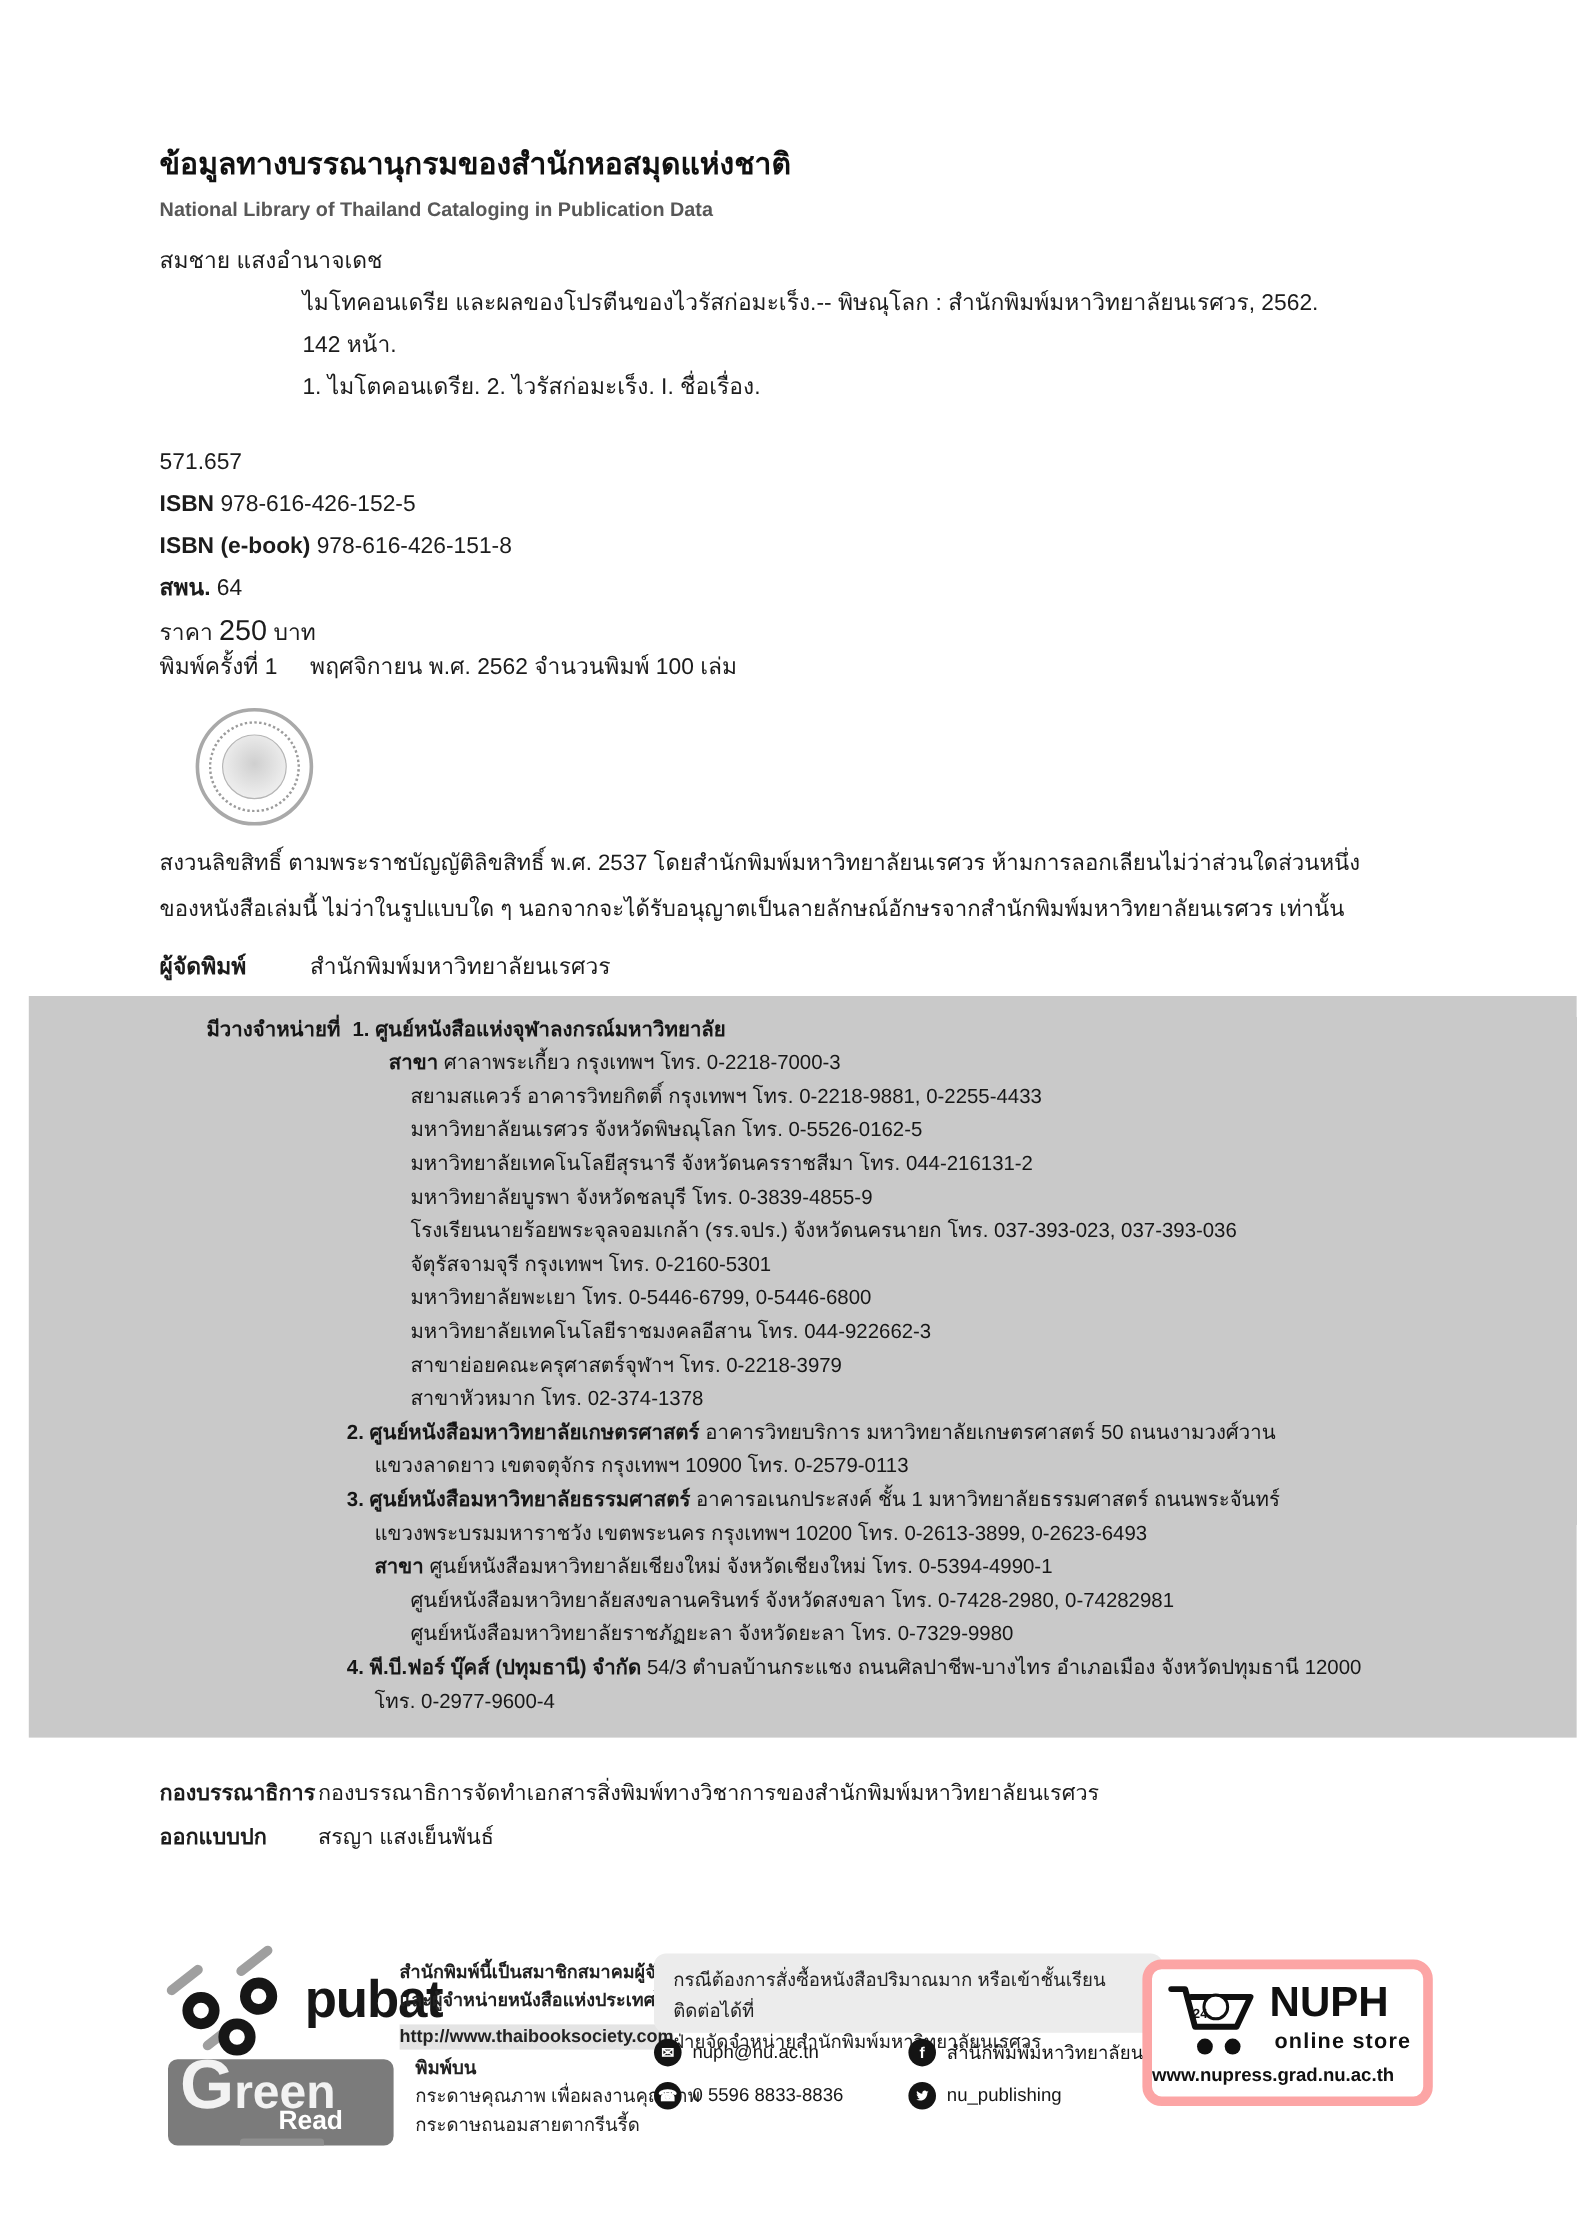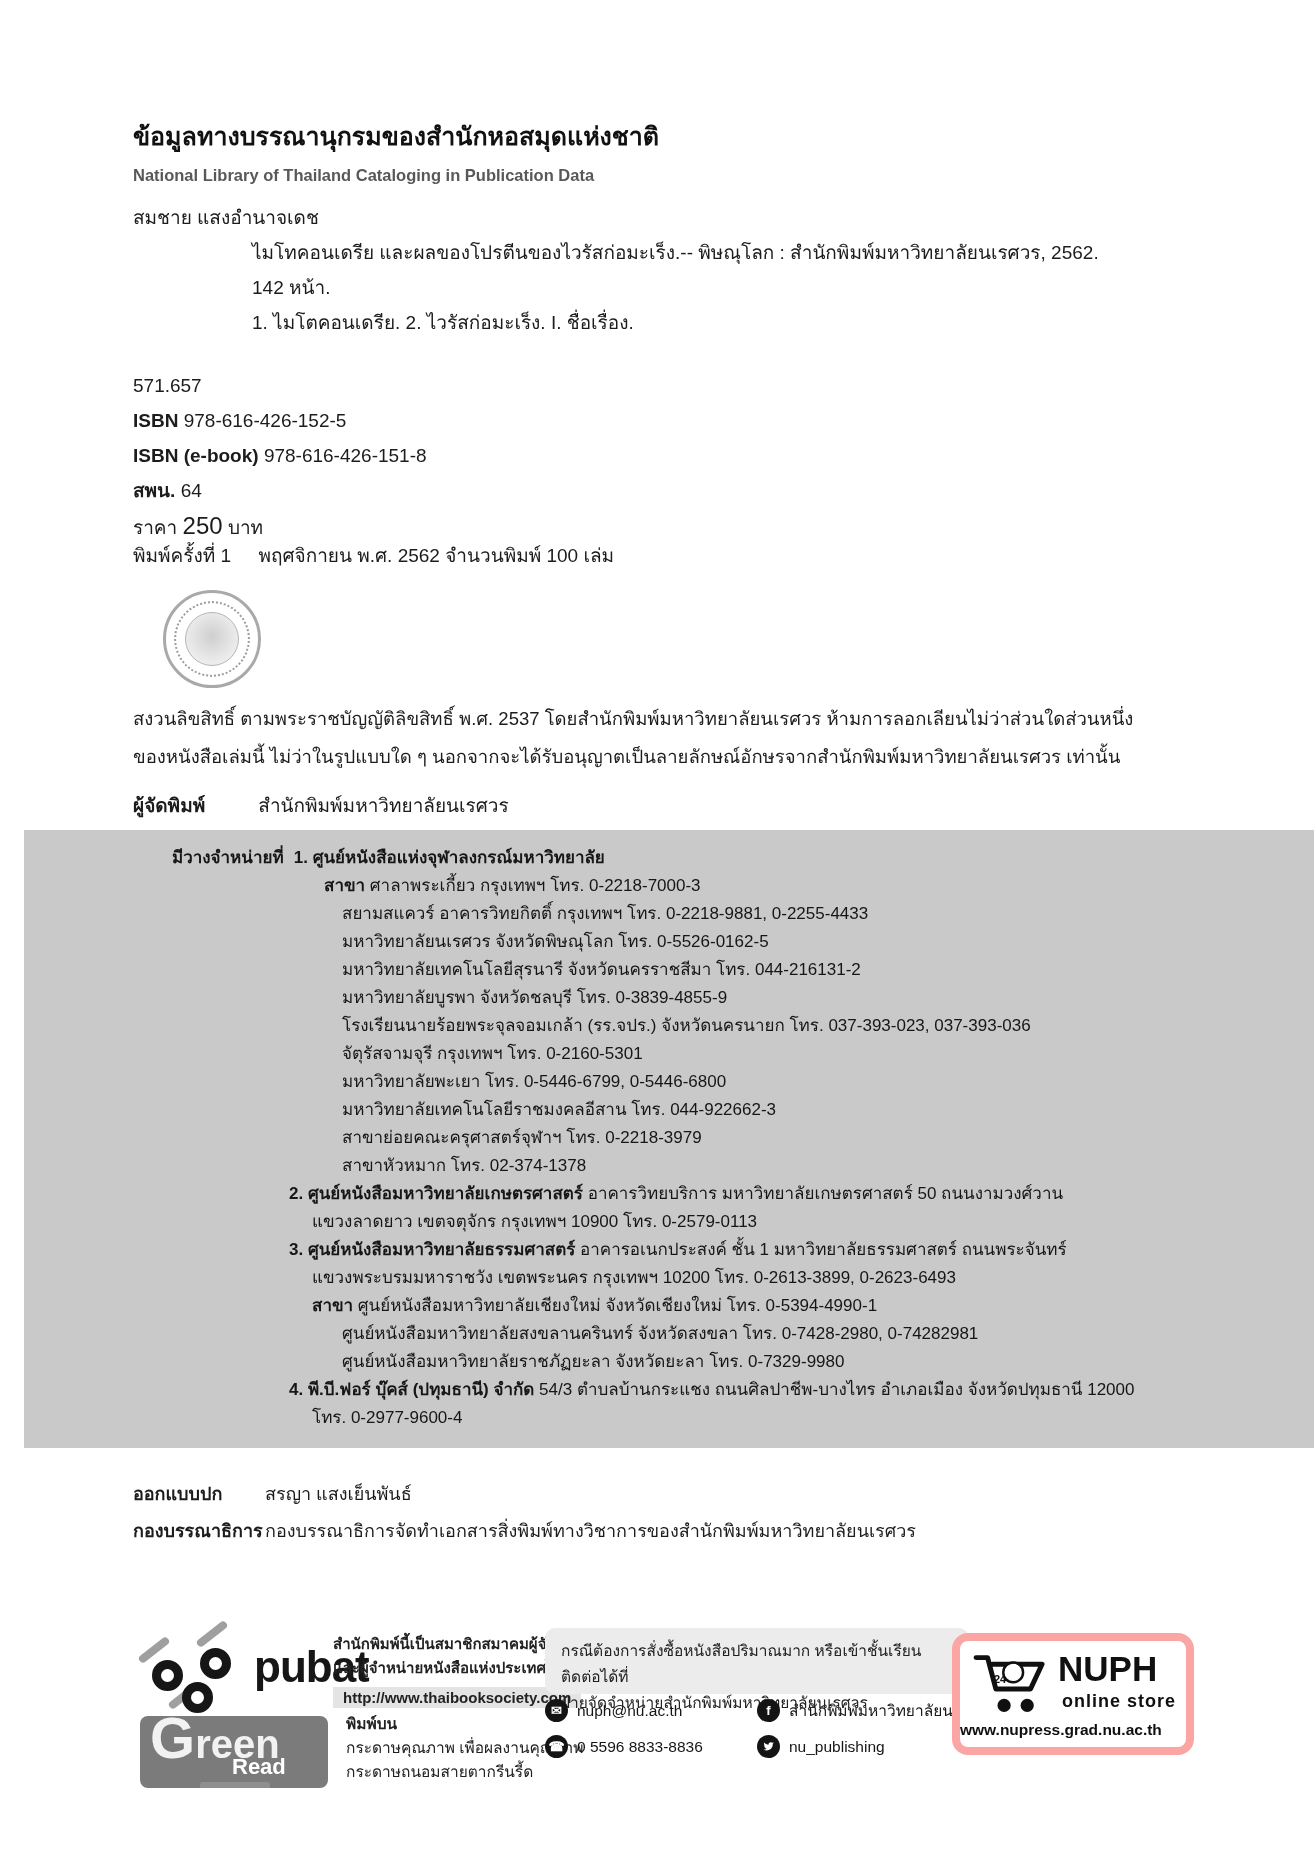--- a/index.html
+++ b/index.html
@@ -50,21 +50,21 @@
   .c-label{font-weight:bold;display:inline-block;width:132px;}
   .c-bold{font-weight:bold;}
 
   
   .pubat{position:absolute;left:136px;top:1628px;width:190px;height:86px;}
   .pubat .stick{position:absolute;background:#9f9f9f;border-radius:4px;width:36px;height:8px;transform:rotate(-38deg);}
   .pubat .nut{position:absolute;width:13px;height:13px;border:9px solid #161616;border-radius:50%;background:#fff;}
   .pubat .word{position:absolute;left:118px;top:14px;font-size:44px;font-weight:800;letter-spacing:-1px;color:#161616;}
 
   .member{position:absolute;left:333px;top:1632px;font-size:15px;line-height:24px;font-weight:600;color:#222;}
-  .member-url{position:absolute;left:333px;top:1687px;background:#e4e4e4;padding:2px 10px;font-size:15px;font-weight:600;color:#222;}
+  .member-url{position:absolute;left:333px;top:1687px;background:#e4e4e4;padding:2px 0;font-size:15px;font-weight:600;color:#222;}
 
   .greenbox{position:absolute;left:140px;top:1716px;width:188px;height:72px;background:#7b7b7b;border-radius:8px;
             color:#fff;overflow:hidden;}
   .greenbox .gword{font-size:40px;font-weight:bold;color:#f2f2f2;margin:2px 0 0 10px;line-height:40px;}
   .greenbox .gword::first-letter{font-size:58px;}
   .greenbox .rword{font-size:22px;font-weight:bold;color:#ffffff;margin:-8px 0 0 92px;line-height:22px;}
   .greenbox .gsub{height:8px;width:70px;background:#8f8f8f;margin:4px 0 0 60px;border-radius:3px;}
 
   .papernote{position:absolute;left:346px;top:1712px;font-size:15.5px;line-height:24px;color:#222;}
   .papernote .first{font-weight:bold;}
@@ -169,22 +169,22 @@
         <div class="d-row lv-wrap"><span>แขวงพระบรมมหาราชวัง เขตพระนคร กรุงเทพฯ 10200 โทร. 0-2613-3899, 0-2623-6493</span></div>
         <div class="d-row lv-wrap"><span class="b">สาขา</span><span> ศูนย์หนังสือมหาวิทยาลัยเชียงใหม่  จังหวัดเชียงใหม่ โทร. 0-5394-4990-1</span></div>
         <div class="d-row lv-sub"><span>ศูนย์หนังสือมหาวิทยาลัยสงขลานครินทร์ จังหวัดสงขลา โทร. 0-7428-2980, 0-74282981</span></div>
         <div class="d-row lv-sub"><span>ศูนย์หนังสือมหาวิทยาลัยราชภัฏยะลา จังหวัดยะลา โทร. 0-7329-9980</span></div>
         <div class="d-row lv-num"><span class="b">4. พี.บี.ฟอร์ บุ๊คส์ (ปทุมธานี) จำกัด</span><span> 54/3 ตำบลบ้านกระแชง ถนนศิลปาชีพ-บางไทร อำเภอเมือง จังหวัดปทุมธานี 12000</span></div>
         <div class="d-row lv-wrap"><span>โทร. 0-2977-9600-4</span></div>
       </div>
   </div>
 
   <div class="credits">
+      <div class="c-row"><span class="c-label">กองบรรณาธิการ</span><span class="c-value">กองบรรณาธิการจัดทำเอกสารสิ่งพิมพ์ทางวิชาการของสำนักพิมพ์มหาวิทยาลัยนเรศวร</span></div>
       <div class="c-row"><span class="c-label">ออกแบบปก</span><span class="c-value">สรญา แสงเย็นพันธ์</span></div>
-      <div class="c-row"><span class="c-label">กองบรรณาธิการ</span><span class="c-value">กองบรรณาธิการจัดทำเอกสารสิ่งพิมพ์ทางวิชาการของสำนักพิมพ์มหาวิทยาลัยนเรศวร</span></div>
     </div>
 
   <div class="pubat">
     <div class="stick" style="left:0;top:18px"></div>
     <div class="stick" style="left:58px;top:2px"></div>
     <div class="stick" style="left:30px;top:64px"></div>
     <div class="nut" style="left:16px;top:32px"></div>
     <div class="nut" style="left:64px;top:20px"></div>
     <div class="nut" style="left:46px;top:54px"></div>
     <div class="word">pubat</div>

